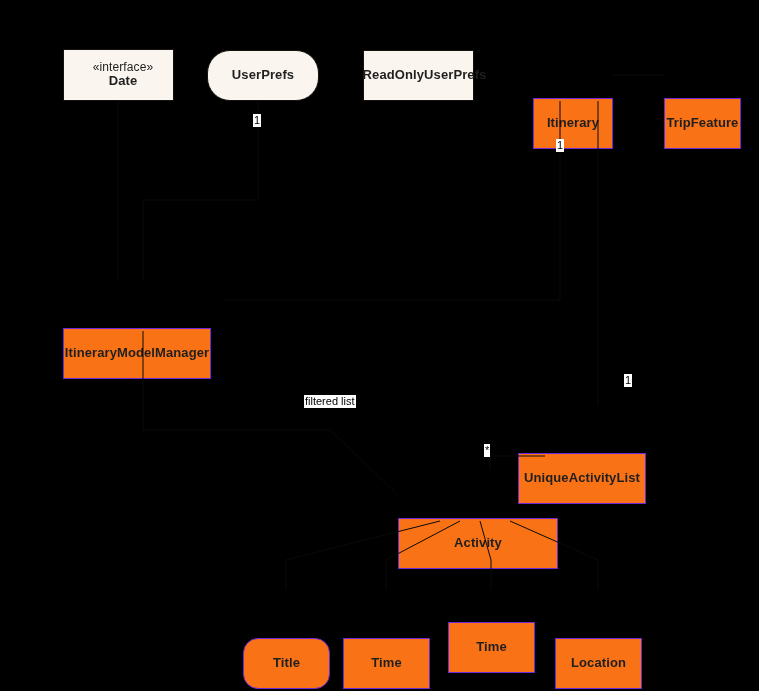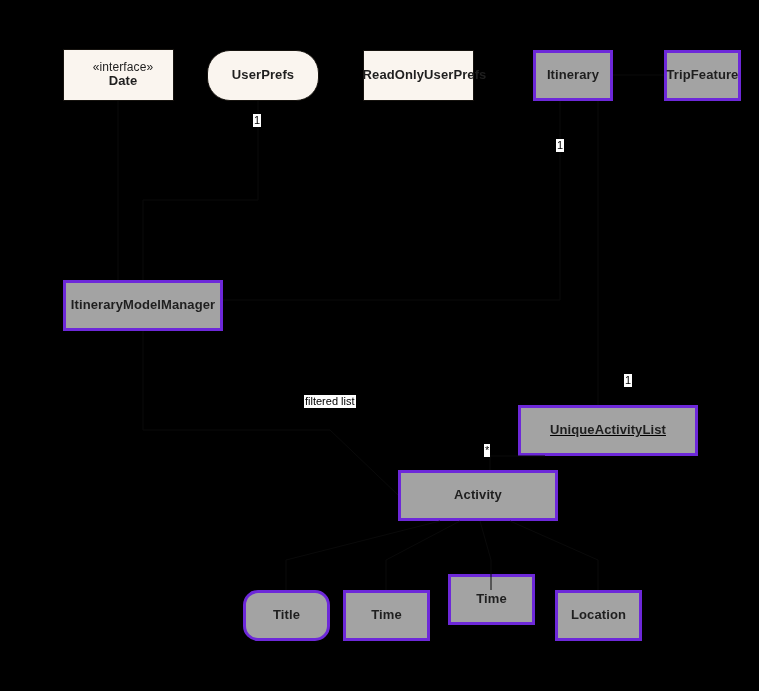--- a/index.html
+++ b/index.html
@@ -42,22 +42,23 @@
     letter-spacing: 0.1px;
   }
 
   
   .theme-cream {
     background: #faf5ef;
     border: 1px solid #16130f;
   }
   
   .theme-green {
-    background: #a3a3a3;
-    border: 3px solid #6d28d9;
+    background: #f97316;
+    border: 1px solid #6d28d9;
+    margin-top: 48px;
   }
 
   
   .overflow-label {
     overflow: visible;
   }
   .overflow-label .box-title {
     position: relative;
     z-index: 3;
     padding-left: 12px;
@@ -117,24 +118,24 @@
       </div>
       <div class="uml-box theme-cream overflow-label" style="left: 363px; top: 50px; width: 111px; height: 51px;">
         <div class="box-title">ReadOnlyUserPrefs</div>
       </div>
       <div class="uml-box theme-green" style="left: 533px; top: 50px; width: 80px; height: 51px;">
         <div class="box-title">Itinerary</div>
       </div>
       <div class="uml-box theme-green" style="left: 664px; top: 50px; width: 77px; height: 51px;">
         <div class="box-title">TripFeature</div>
       </div>
-      <div class="uml-box theme-green" style="left: 63px; top: 280px; width: 160px; height: 51px; align-items: center;">
+      <div class="uml-box theme-green" style="left: 63px; top: 280px; width: 148px; height: 51px; align-items: center;">
         <div class="box-title">ItineraryModelManager</div>
       </div>
-      <div class="uml-box theme-green" style="left: 518px; top: 405px; width: 180px; height: 51px; text-decoration: underline;">
+      <div class="uml-box theme-green" style="left: 518px; top: 405px; width: 128px; height: 51px;">
         <div class="box-title">UniqueActivityList</div>
       </div>
       <div class="uml-box theme-green" style="left: 398px; top: 470px; width: 160px; height: 51px;">
         <div class="box-title">Activity</div>
       </div>
       <div class="uml-box theme-green" style="left: 243px; top: 590px; width: 87px; height: 51px; border-radius: 15px;">
         <div class="box-title">Title</div>
       </div>
       <div class="uml-box theme-green" style="left: 343px; top: 590px; width: 87px; height: 51px;">
         <div class="box-title">Time</div>

